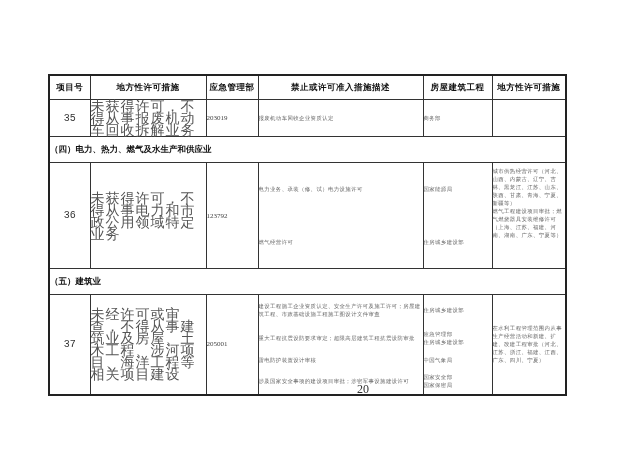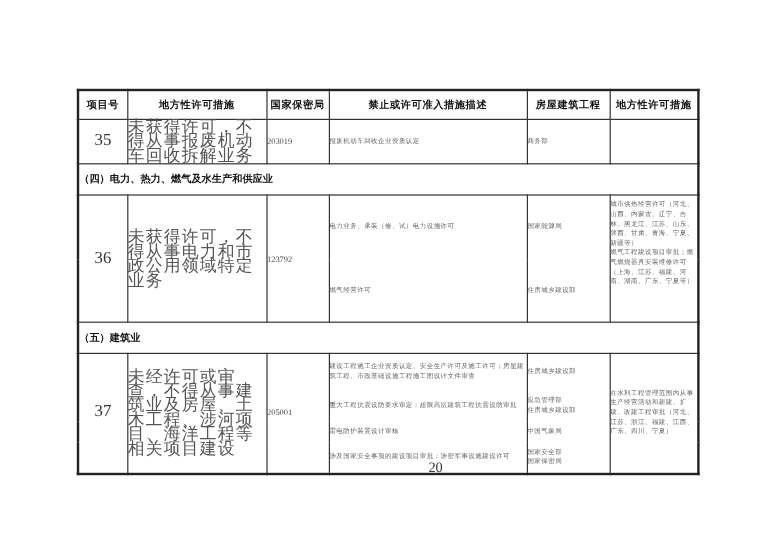--- a/index.html
+++ b/index.html
@@ -1,24 +1,24 @@
 <!DOCTYPE html>
 <html><head>
 <meta charset="utf-8">
 <style>
   html, body { margin:0; padding:0; background:#ffffff; }
   body { width:640px; height:452px; position:relative; overflow:hidden;
          font-family:"DejaVu Serif", "Liberation Serif", serif; color:#222; }
-  table.main { position:absolute; left:64px; top:74px; border-collapse:collapse;
+  table.main { position:absolute; left:48px; top:74px; border-collapse:collapse;
                width:517px; table-layout:fixed;border-radius:32px; }
   table.main td, table.main th { border:1px solid #333; padding:0; vertical-align:middle; }
   table.main { border:2px solid #222; }
   th { font-family:"DejaVu Sans", sans-serif; font-weight:bold; font-size:8.5px; height:23px;
        text-align:center; color:#111; letter-spacing:0.5px; }
-  td.num { text-align:center; font-size:14px; font-family:Liberation Serif, serif; color:#333; }
+  td.num { text-align:center; font-size:10px; font-family:Liberation Mono, monospace; color:#333; }
   td.item { font-size:14px; line-height:12px; color:#555; padding:2px 4px 2px 4px; letter-spacing:1px; }
   td.code { text-align:left; font-size:7px; font-family:"Liberation Serif", serif; color:#444; }
   td.desc, td.dept, td.local { font-size:5.4px; color:#666; padding:2px 3px; line-height:8px; letter-spacing:0.4px; }
   td.section { font-family:Liberation Serif, serif; font-weight:bold; font-size:8.5px; color:#111;
                padding:0 4px; height:25px; }
   .pageno { position:absolute; left:0; width:640px; top:382px; text-align:center;
             font-family:Liberation Serif, serif; font-size:12px; color:#333;margin-left:43px; }
 </style>
 </head>
 <body>
@@ -29,21 +29,21 @@
       <col style="width:116px">
       <col style="width:52px">
     <col style="width:165px">
       <col style="width:69px">
       <col style="width:74px">
   </colgroup>
   <thead>
     <tr>
       <th>项目号</th>
       <th>地方性许可措施</th>
-      <th>国家保密局</th>
+      <th>应急管理部</th>
       <th>禁止或许可准入措施描述</th>
       <th>房屋建筑工程</th>
       <th>地方性许可措施</th>
     </tr>
   </thead>
   <tbody>
 
     <tr style="height:24px">
       <td class="num">35</td>
       <td class="item">未获得许可，不得从事报废机动车回收拆解业务</td>

